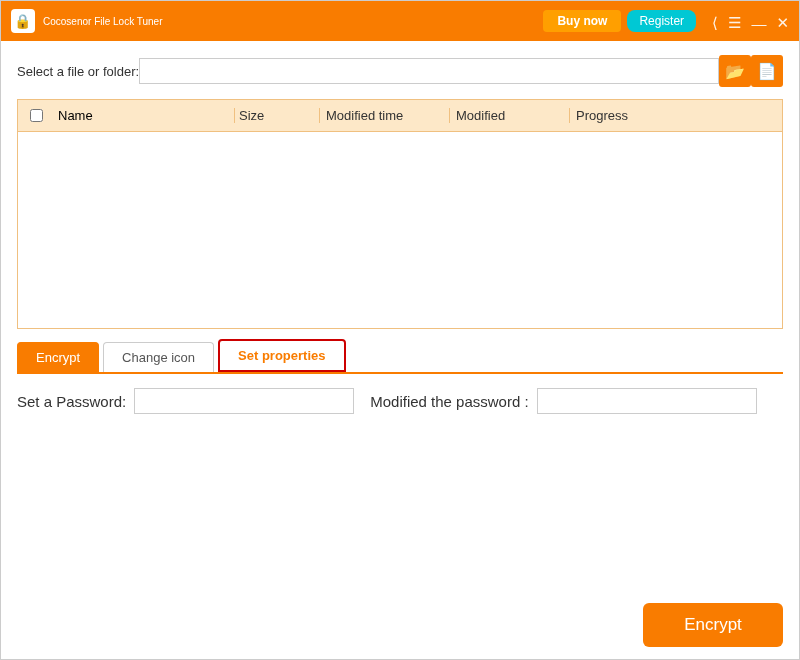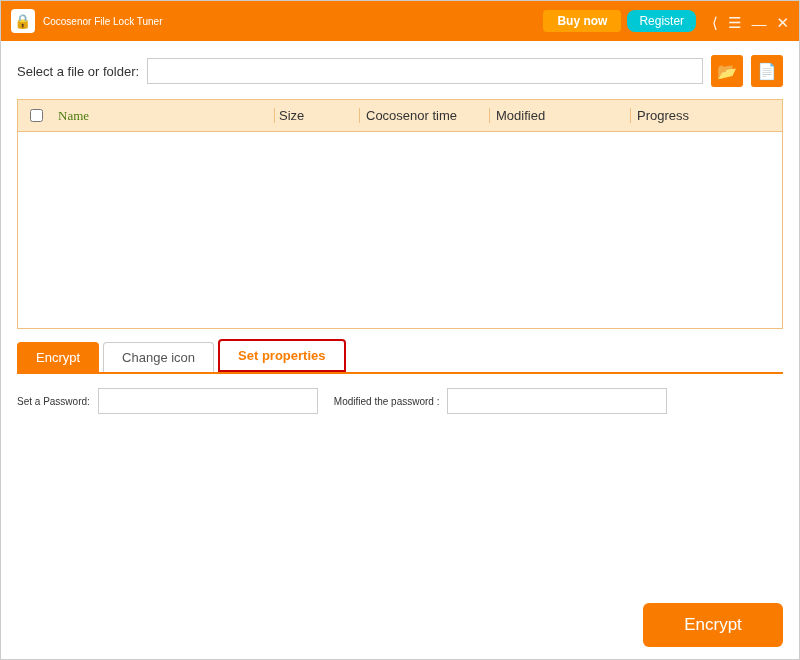--- a/index.html
+++ b/index.html
@@ -89,21 +89,20 @@
       display: flex;
       flex-direction: column;
       padding: 14px 16px 0 16px;
       background: white;
     }
     
     .file-select-row {
       display: flex;
       align-items: center;
       margin-bottom: 12px;
-      gap: 8px;
     }
     .file-select-label {
       color: #333;
       white-space: nowrap;
       font-size: 13px;
     }
     .file-select-input {
       flex: 1;
       height: 26px;
       border: 1px solid #ccc;
@@ -139,25 +138,25 @@
       height: 32px;
       align-items: center;
     }
     .col-check {
       width: 36px;
       display: flex;
       align-items: center;
       justify-content: center;
       flex-shrink: 0;
     }
-    .col-name { width: 180px; padding-left: 4px; flex-shrink: 0; font-weight: 500; color: #4d7c0f; font-family: Liberation Serif, serif; }
-    .col-size { width: 85px; padding-left: 4px; flex-shrink: 0; font-weight: 500; color: #333; border-left: 1px solid #f0c080; margin-left: 40px; }
+    .col-name { width: 180px; padding-left: 4px; flex-shrink: 0; font-weight: 500; color: #000000; }
+    .col-size { width: 85px; padding-left: 4px; flex-shrink: 0; font-weight: 500; color: #333; border-left: 1px solid #f0c080; }
     .col-modified { width: 130px; padding-left: 6px; flex-shrink: 0; font-weight: 500; color: #333; border-left: 1px solid #f0c080; }
     .col-attribute { width: 120px; padding-left: 6px; flex-shrink: 0; font-weight: 500; color: #333; border-left: 1px solid #f0c080; }
-    .col-progress { flex: 1; padding-left: 6px; font-weight: 500; color: #333; border-left: 1px solid #f0c080; margin-left: 21px; }
+    .col-progress { flex: 1; padding-left: 6px; font-weight: 500; color: #333; border-left: 1px solid #f0c080; }
     .table-body {
       height: 195px;
       background: white;
     }
     
     .tabs-row {
       display: flex;
       align-items: flex-end;
       border-bottom: 2px solid #f97c00;
       margin-bottom: 14px;
@@ -193,21 +192,21 @@
       gap: 16px;
       flex-shrink: 0;
     }
     .password-group {
       display: flex;
       align-items: center;
       gap: 8px;
     }
     .password-label {
       color: #333;
-      font-size: 10px;
+      font-size: 15px;
       white-space: nowrap;
     }
     .password-input {
       width: 220px;
       height: 26px;
       border: 1px solid #ccc;
       padding: 0 6px;
       font-size: 12px;
       outline: none;
     }
@@ -266,21 +265,21 @@
       </button>
     </div>
 
     <div class="table-area">
       <div class="table-header">
         <div class="col-check">
           <input type="checkbox" style="">
         </div>
         <div class="col-name">Name</div>
         <div class="col-size">Size</div>
-        <div class="col-modified">Cocosenor time</div>
+        <div class="col-modified">Modified time</div>
         <div class="col-attribute">Modified</div>
         <div class="col-progress">Progress</div>
       </div>
       <div class="table-body"></div>
     </div>
 
     <div class="tabs-row">
       <div class="tab active">
         <span>Encrypt</span>
       </div>

